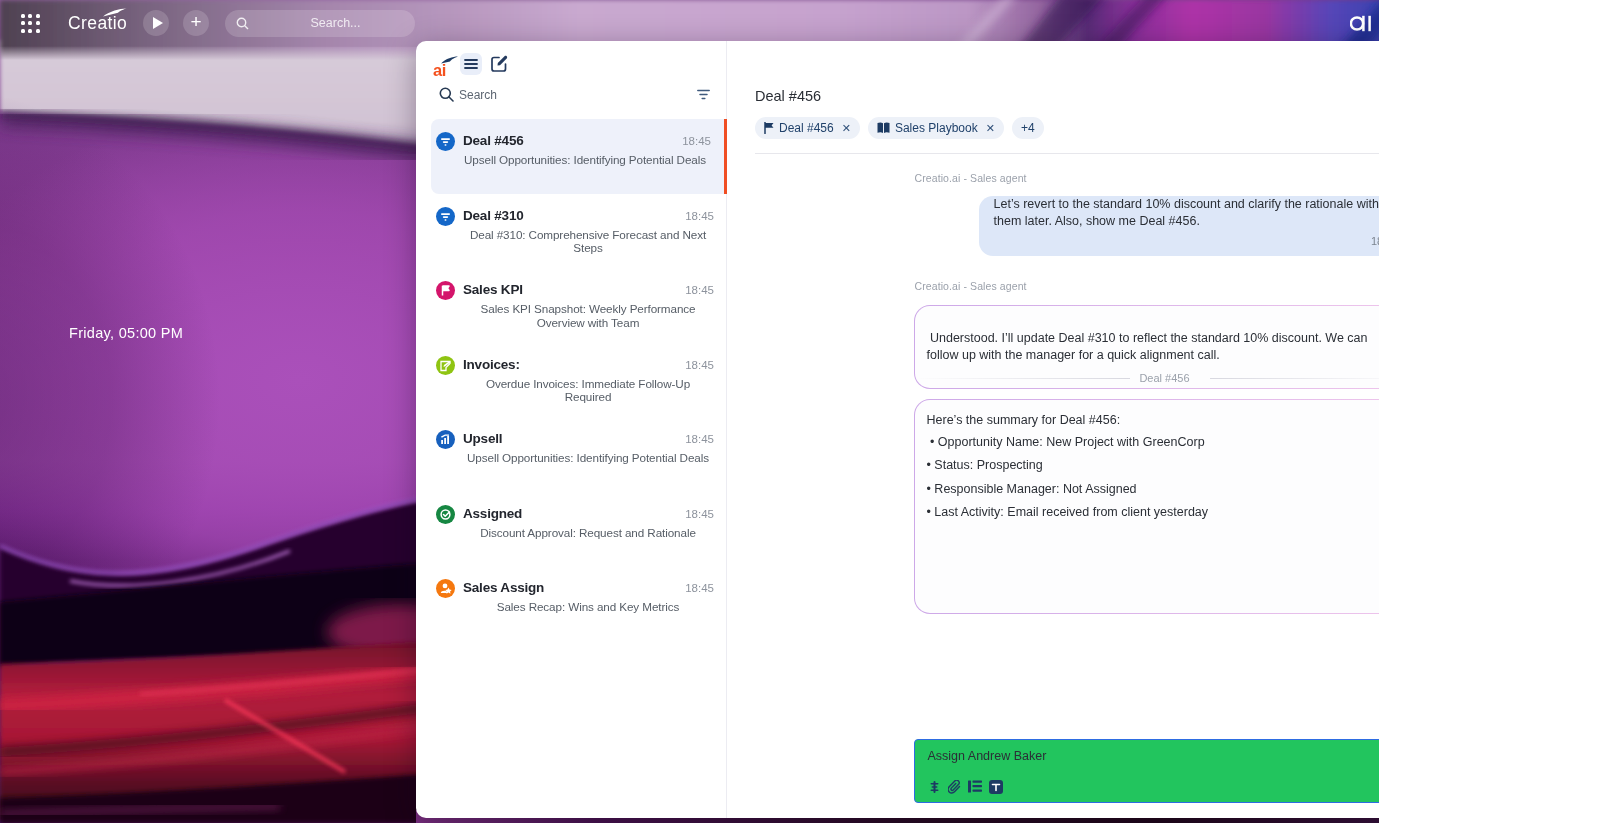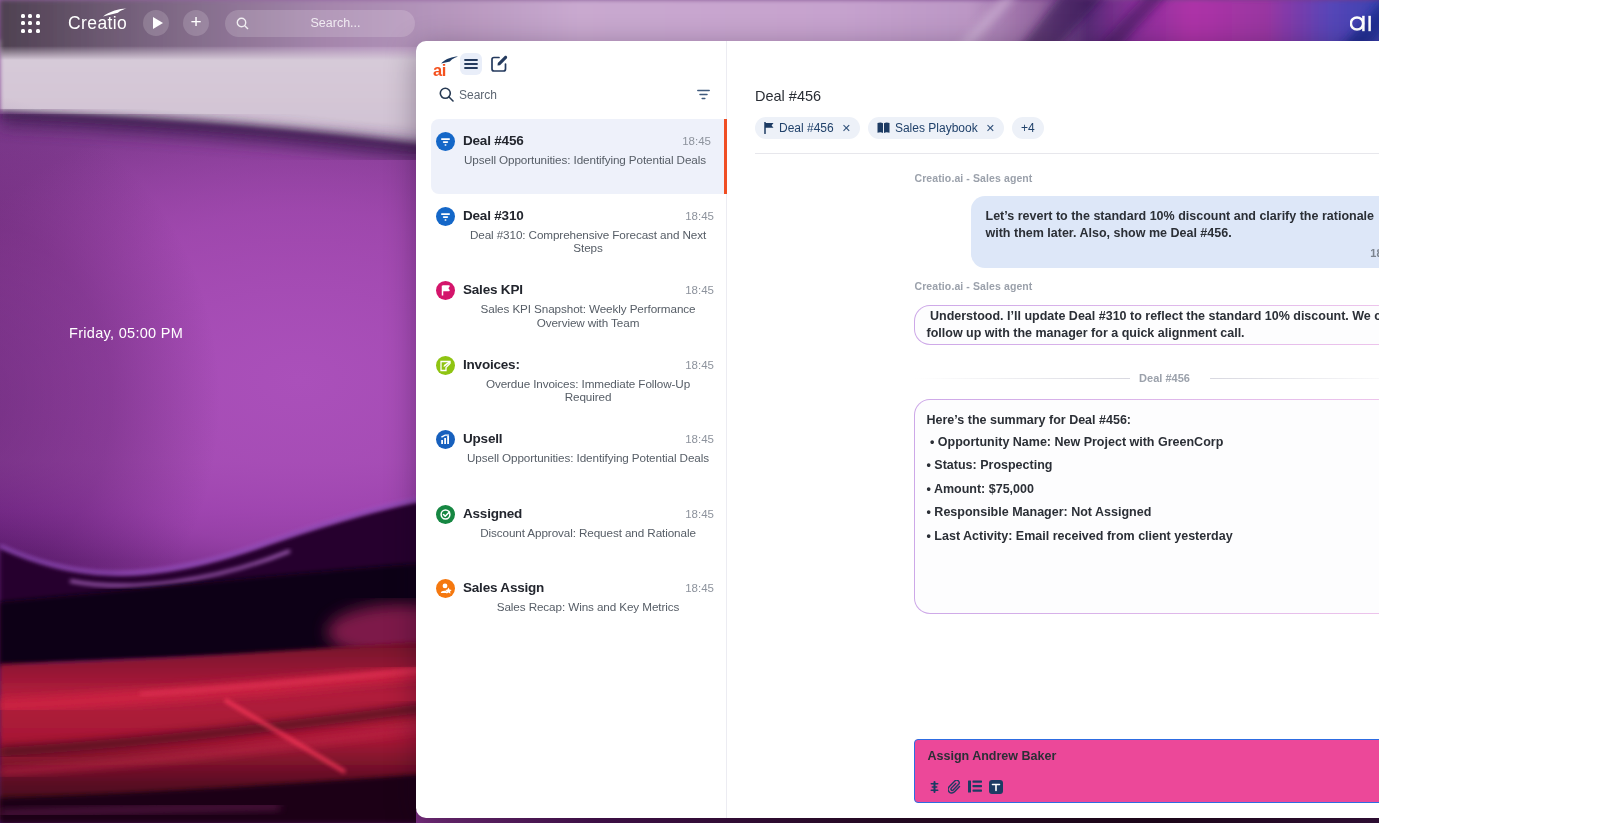--- a/index.html
+++ b/index.html
@@ -49,34 +49,34 @@
   .it-time { position:absolute; right:13px; top:16px; font-size:11.5px; color:#8d939d; }
   .it-sub { position:absolute; left:27px; top:34px; right:14px; font-size:11.7px; line-height:13.5px; color:#565d66; letter-spacing:-0.1px;text-align:center; }
   .item.sel .it-sub { right:17px; }
   
   .close { position:absolute; right:17px; top:17px; }
   .ctitle { position:absolute; left:28px; top:47px; font-size:14.5px; color:#2a2e35; }
   .tags { position:absolute; left:28px; top:76px; height:22px; display:flex; gap:8px; }
   .tag { height:22px; border-radius:11px; background:#edf1f8; color:#21426b; font-size:12px; display:flex; align-items:center; padding:0 9px; gap:5px; }
   .tag .x { color:#31517a; font-size:11px; margin-left:3px; }
   .hd { position:absolute; left:28px; right:32px; top:112px; border-top:1px solid #e7e7ec; }
-  #thread { position:absolute; left:50%; top:0; width:502px; margin-left:-253px; height:100%; font-size:12.5px;font-weight:bold; }
+  #thread { position:absolute; left:50%; top:0; width:502px; margin-left:-253px; height:100%; font-size:12.5px; }
   .agent-label { position:absolute; left:1px; font-size:10.5px; color:#9ba1ab; letter-spacing:0.1px; }
   .bub { position:absolute; border-radius:14px; font-size:12.5px; line-height:17px; color:#2b2f36; }
-  .bub.user { background:#dde7f8; left:57px; right:2px; padding:12px 15px 6px 15px; }
+  .bub.user { background:#dde7f8; left:65px; right:2px; padding:0 15px 6px 15px; }
   .bub.user .time { text-align:right; font-size:11px; color:#7c848f; margin-top:3px; }
   .bub.agent { left:0; right:0; background:
       linear-gradient(#fdfdfe,#fdfdfe) padding-box,
       linear-gradient(90deg,#cda8e8,#efc6ec) border-box;
-      border:1px solid transparent; padding:2px 12px; border-radius:16px; }
+      border:1px solid transparent; padding:24px 12px; border-radius:16px; }
   .ctx { position:absolute; left:0; right:0; height:14px; }
   .ctx .ln { position:absolute; top:7px; height:1px; background:linear-gradient(90deg,rgba(210,210,220,0),#d8d8e0); width:216px; }
   .ctx .lnr { left:auto; right:0; width:206px; background:linear-gradient(90deg,#d8d8e0,rgba(210,210,220,0)); }
   .ctx .tx { position:absolute; left:0; right:0; text-align:center; top:1px; font-size:11px; color:#9ba1ab; }
-  #inputbox { position:absolute; left:0; right:0; top:698px; height:64px; border:1.5px solid #2e6ce2; border-radius:4px; background:#ec4899; }
+  #inputbox { position:absolute; left:0; right:0; top:698px; height:64px; border:1.5px solid #2e6ce2; border-radius:4px; background:#22c55e; }
   #inputbox .txt { position:absolute; left:13px; top:9px; font-size:12.5px; color:#2b2f36; }
   #inputbox .tools { position:absolute; left:13px; bottom:8px; display:flex; gap:7px; }
   #inputbox .send { position:absolute; right:12px; bottom:8px; }
 </style>
 </head>
 <body>
 <div id="stage">
 <svg id="bg" width="1612" height="823" viewBox="0 0 1612 823" preserveAspectRatio="none">
   <defs>
     <linearGradient id="leftcol" x1="0" y1="0" x2="0" y2="1">
@@ -476,21 +476,20 @@
       <div class="bub agent" style="top:264px">&nbsp;Understood. I’ll update Deal #310 to reflect the standard 10% discount. We can follow up with the manager for a quick alignment call.</div>
       <div class="ctx" style="top:330px">
             <div class="ln"></div>
             <div class="ln lnr"></div>
             <div class="tx">Deal #456</div>
           </div>
       <div class="bub agent" style="top:358px; height:215px; padding:12px 12px;">
         <div>Here’s the summary for Deal #456:</div>
         <div style="margin-top:4.5px">&nbsp;• Opportunity Name: New Project with GreenCorp</div>
         <div style="margin-top:6.5px">• Status: Prospecting</div>
-        <div style="margin-top:6.5px">• Amount: $75,000</div>
         <div style="margin-top:6.5px">• Responsible Manager: Not Assigned</div>
         <div style="margin-top:6.5px">• Last Activity: Email received from client yesterday</div>
       </div>
       <div id="inputbox">
         <div class="txt">Assign Andrew Baker</div>
         <div class="tools">
           <svg width="13" height="14" viewBox="0 0 13 14" fill="#1d3b63">
                 <rect x="5.5" y="1" width="2" height="12" rx="1"></rect>
                 <rect x="2.5" y="3" width="8" height="1.6" rx="0.8"></rect>
                 <rect x="3.5" y="6.2" width="6" height="1.6" rx="0.8"></rect>

